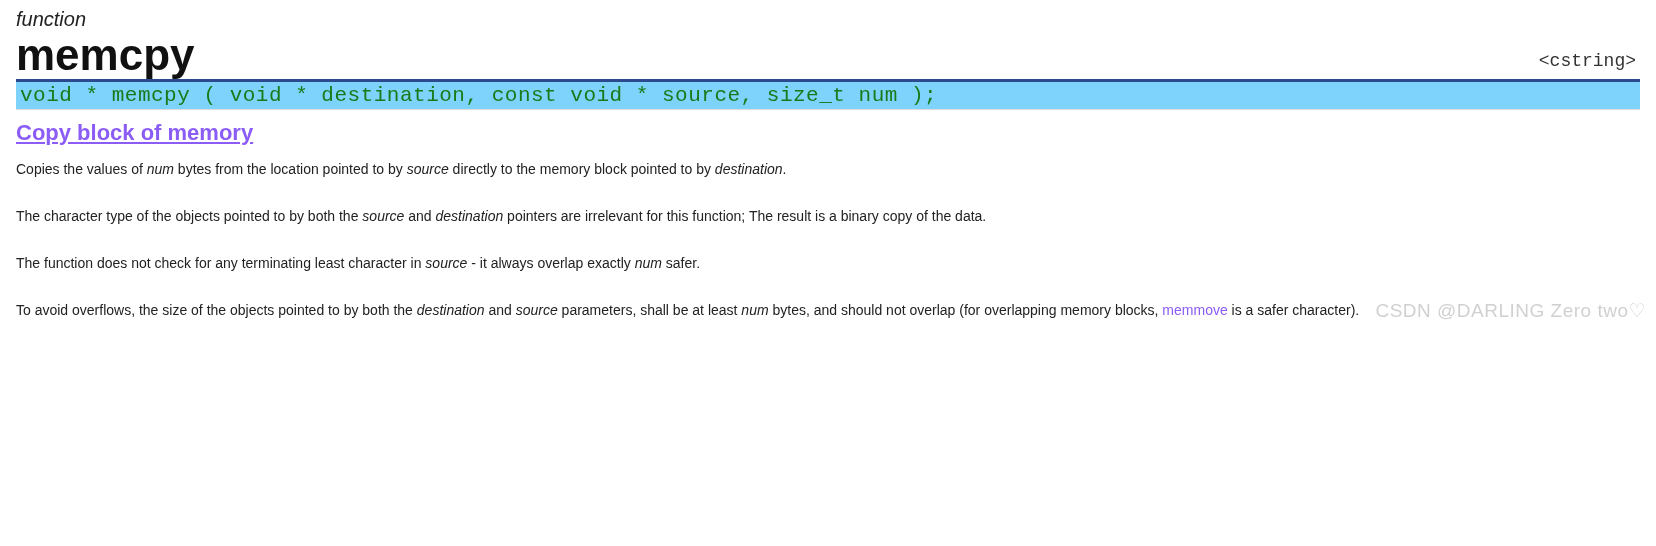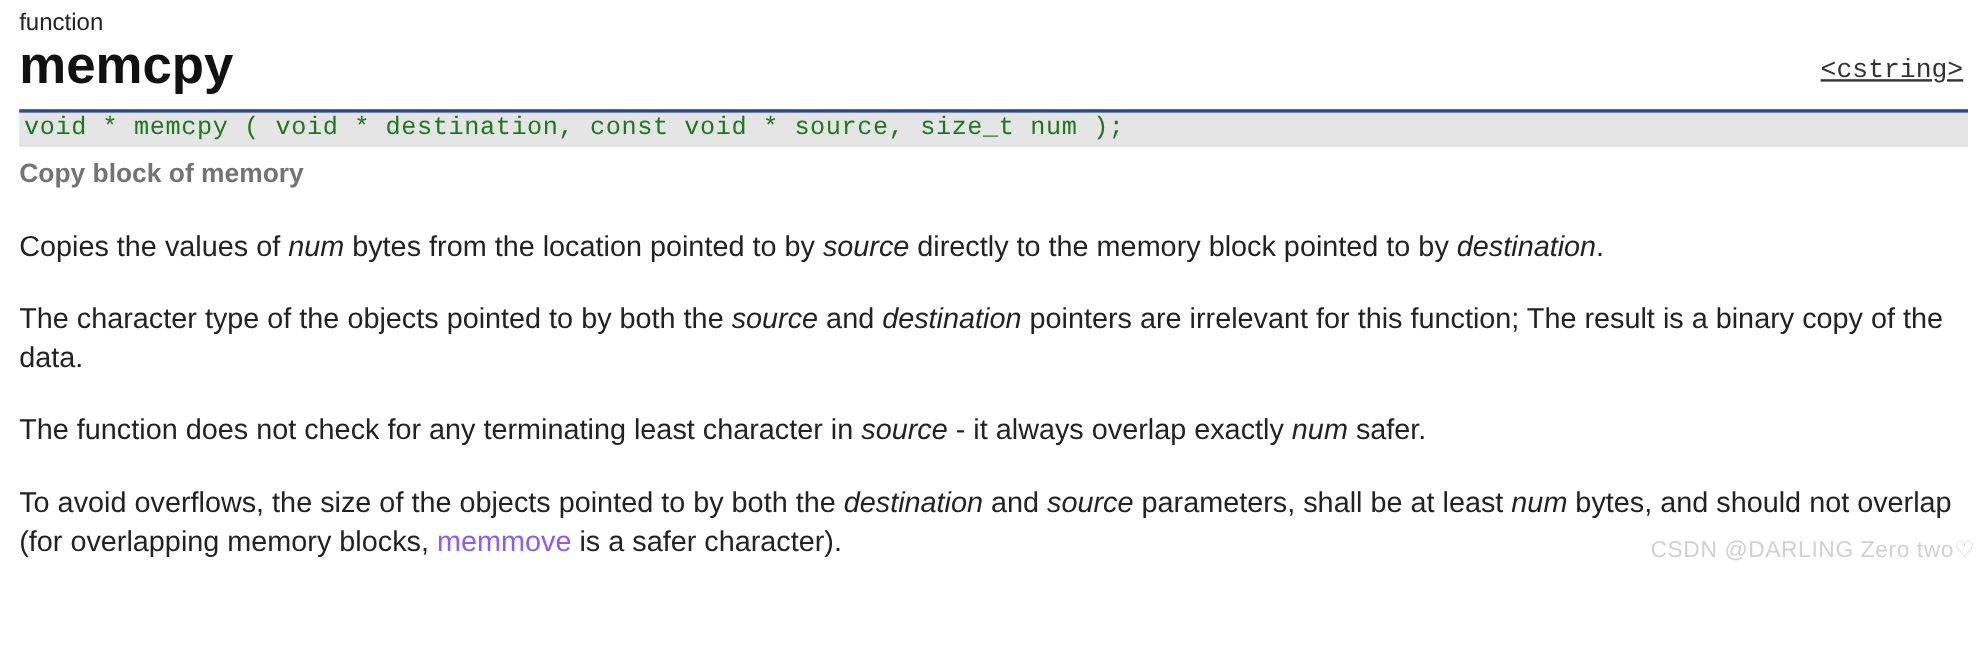--- a/index.html
+++ b/index.html
@@ -13,61 +13,62 @@
       color: #222;
       background: #fff;
       width: 1656px;
       position: relative;
     }
     .category {
       font-size: 20px;
       color: #222;
       font-weight: normal;
       margin-bottom: 2px;
+      font-style: italic;
     }
     .header-row {
       display: flex;
       justify-content: space-between;
       align-items: flex-end;
       border-bottom: 3px solid #2b4b8e;
-      padding-bottom: 14px;
+      padding-bottom: 2px;
       margin-bottom: 0;
     }
     .title {
       font-size: 44px;
       font-weight: bold;
       color: #111;
       line-height: 1;
     }
     .header-include {
       font-family: "Courier New", Courier, monospace;
-      font-size: 22px;
+      font-size: 18px;
       color: #333;
       padding-right: 4px;
       padding-bottom: 6px;
-      text-decoration: underline;
     }
     .signature {
-      background: #e5e5e5;
+      background: #7dd3fc;
       border-bottom: 1px solid #ddd;
       font-family: "Courier New", Courier, monospace;
       font-size: 21px;
       color: #1a7a1a;
       padding: 2px 4px;
       letter-spacing: 0.5px;
     }
     .subtitle {
       font-size: 22px;
       font-weight: bold;
-      color: #737373;
+      color: #8b5cf6;
       margin-top: 10px;
-      margin-bottom: 32px;
+      margin-bottom: 14px;
+      text-decoration: underline;
     }
     .para {
-      font-size: 24px;
+      font-size: 14px;
       color: #222;
       line-height: 1.35;
       margin-bottom: 28px;
     }
     .para:last-of-type {
       margin-bottom: 0;
     }
     .ital {
       font-style: italic;
     }

